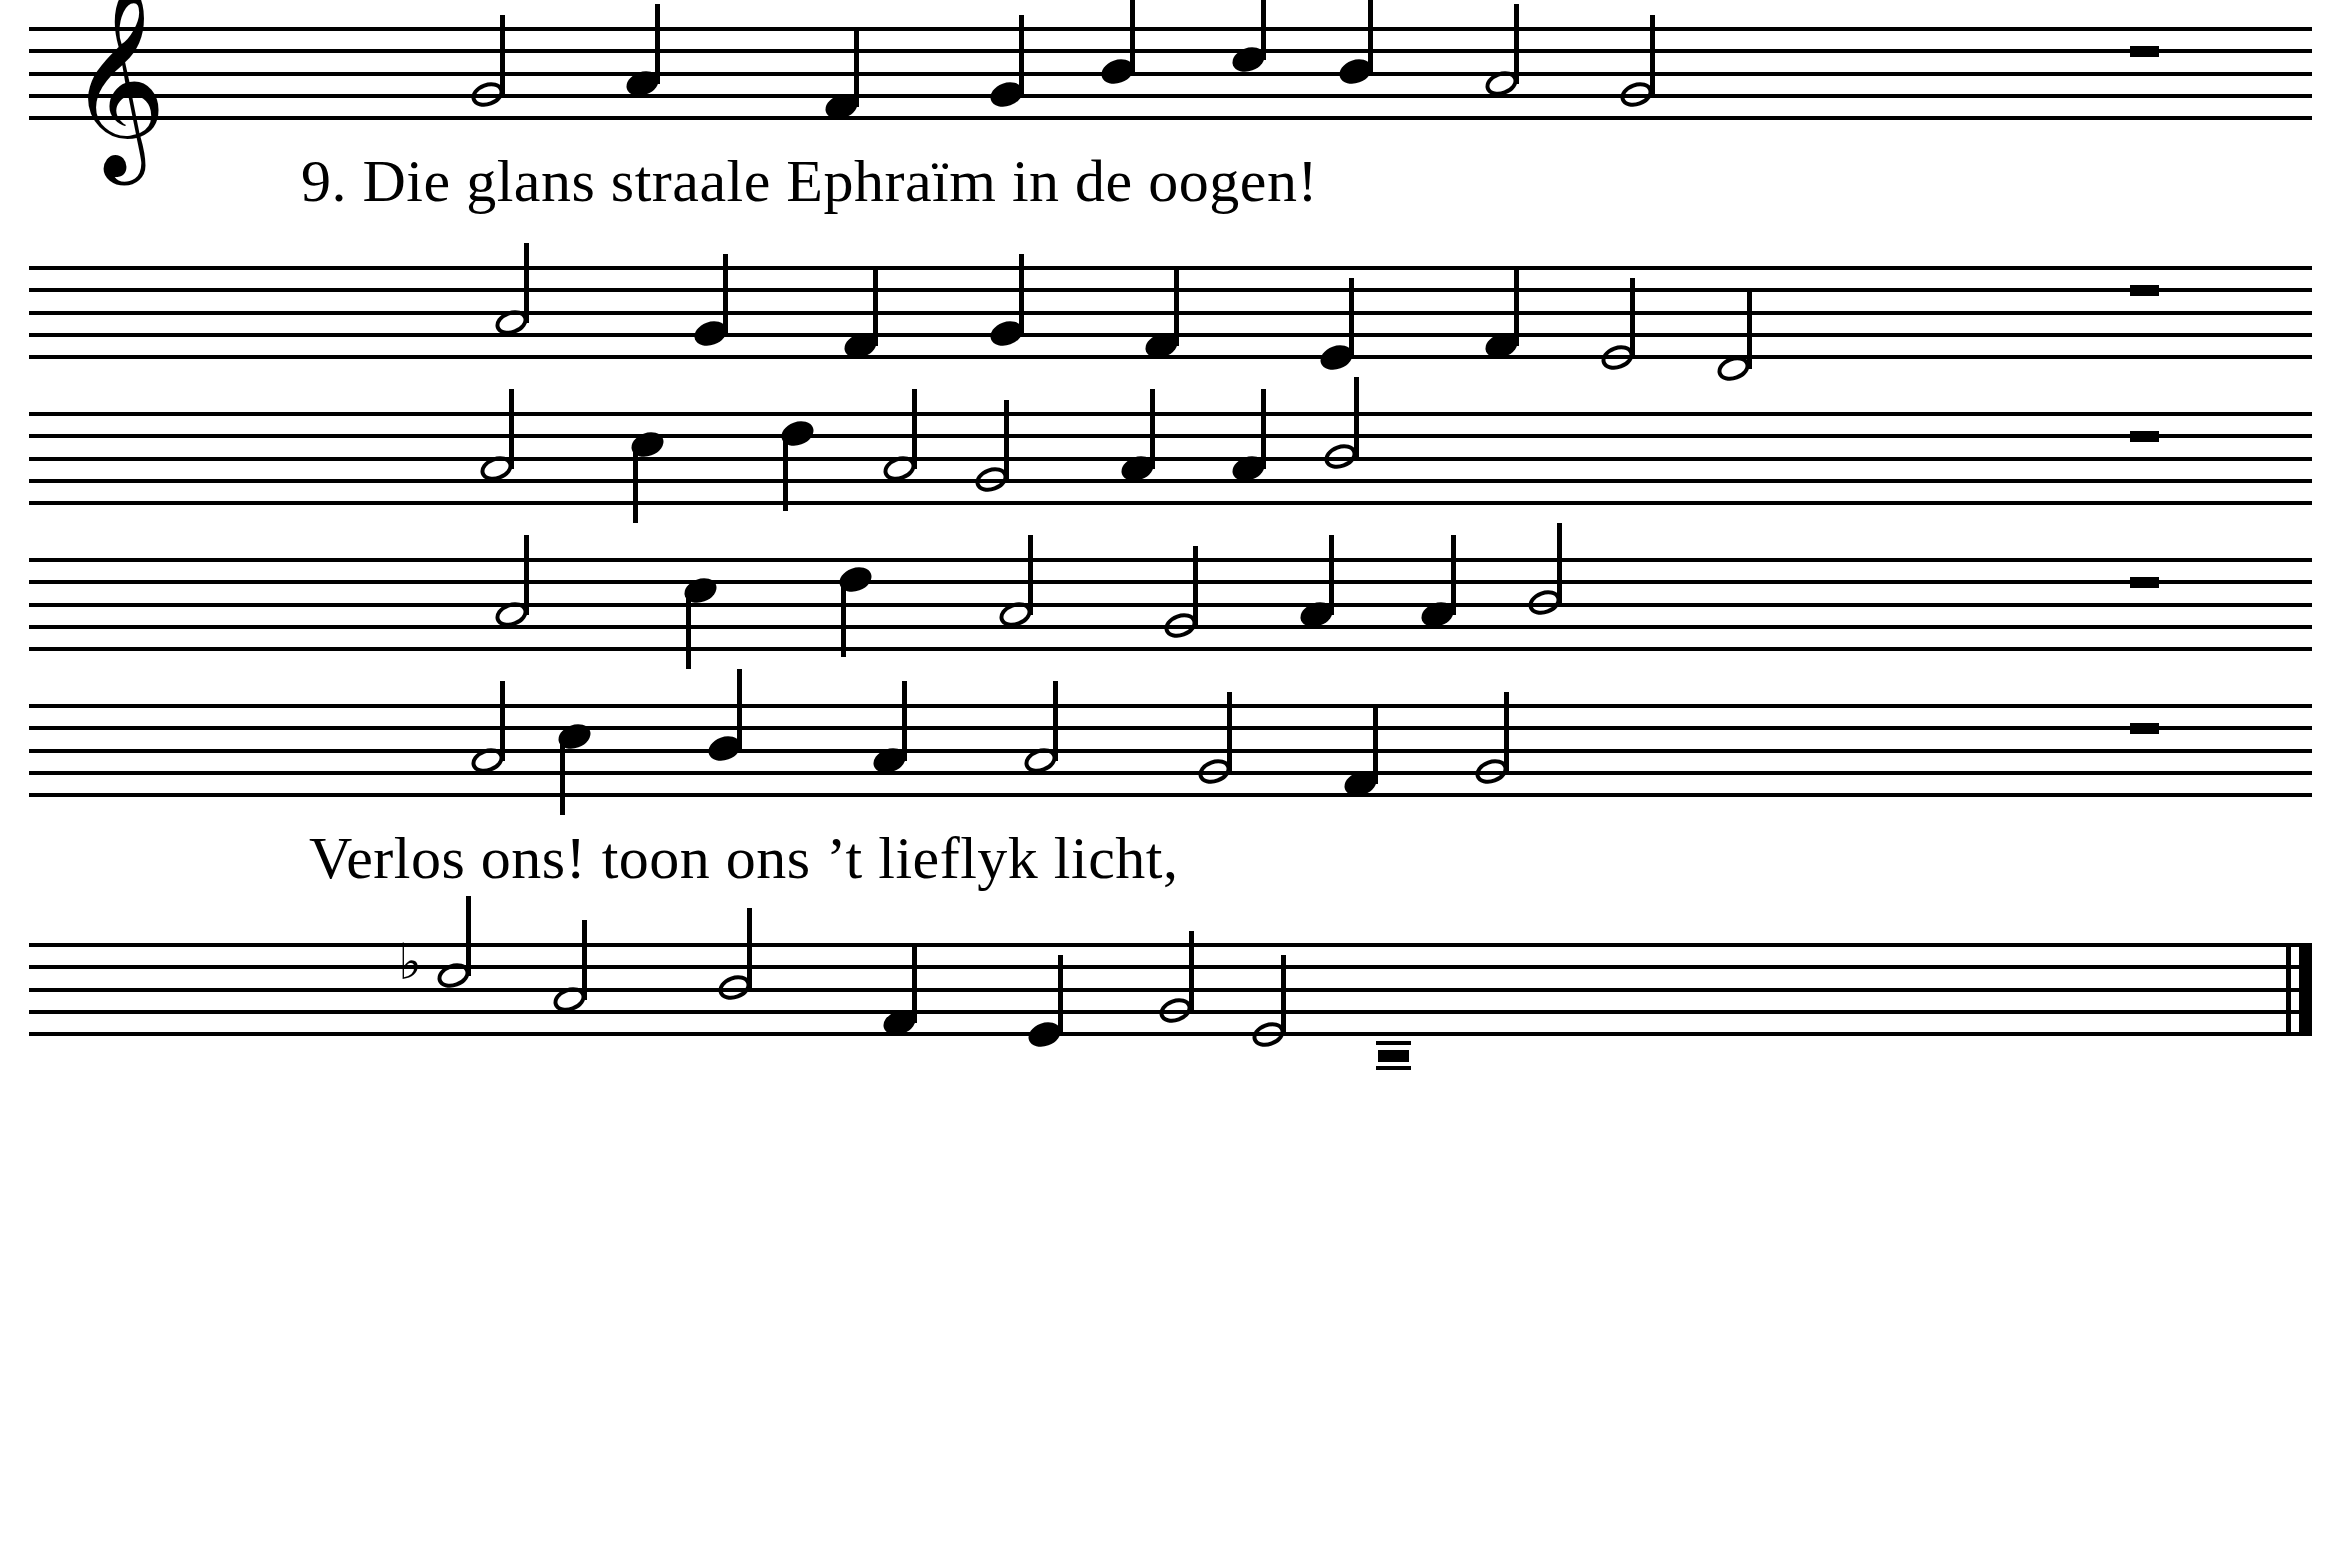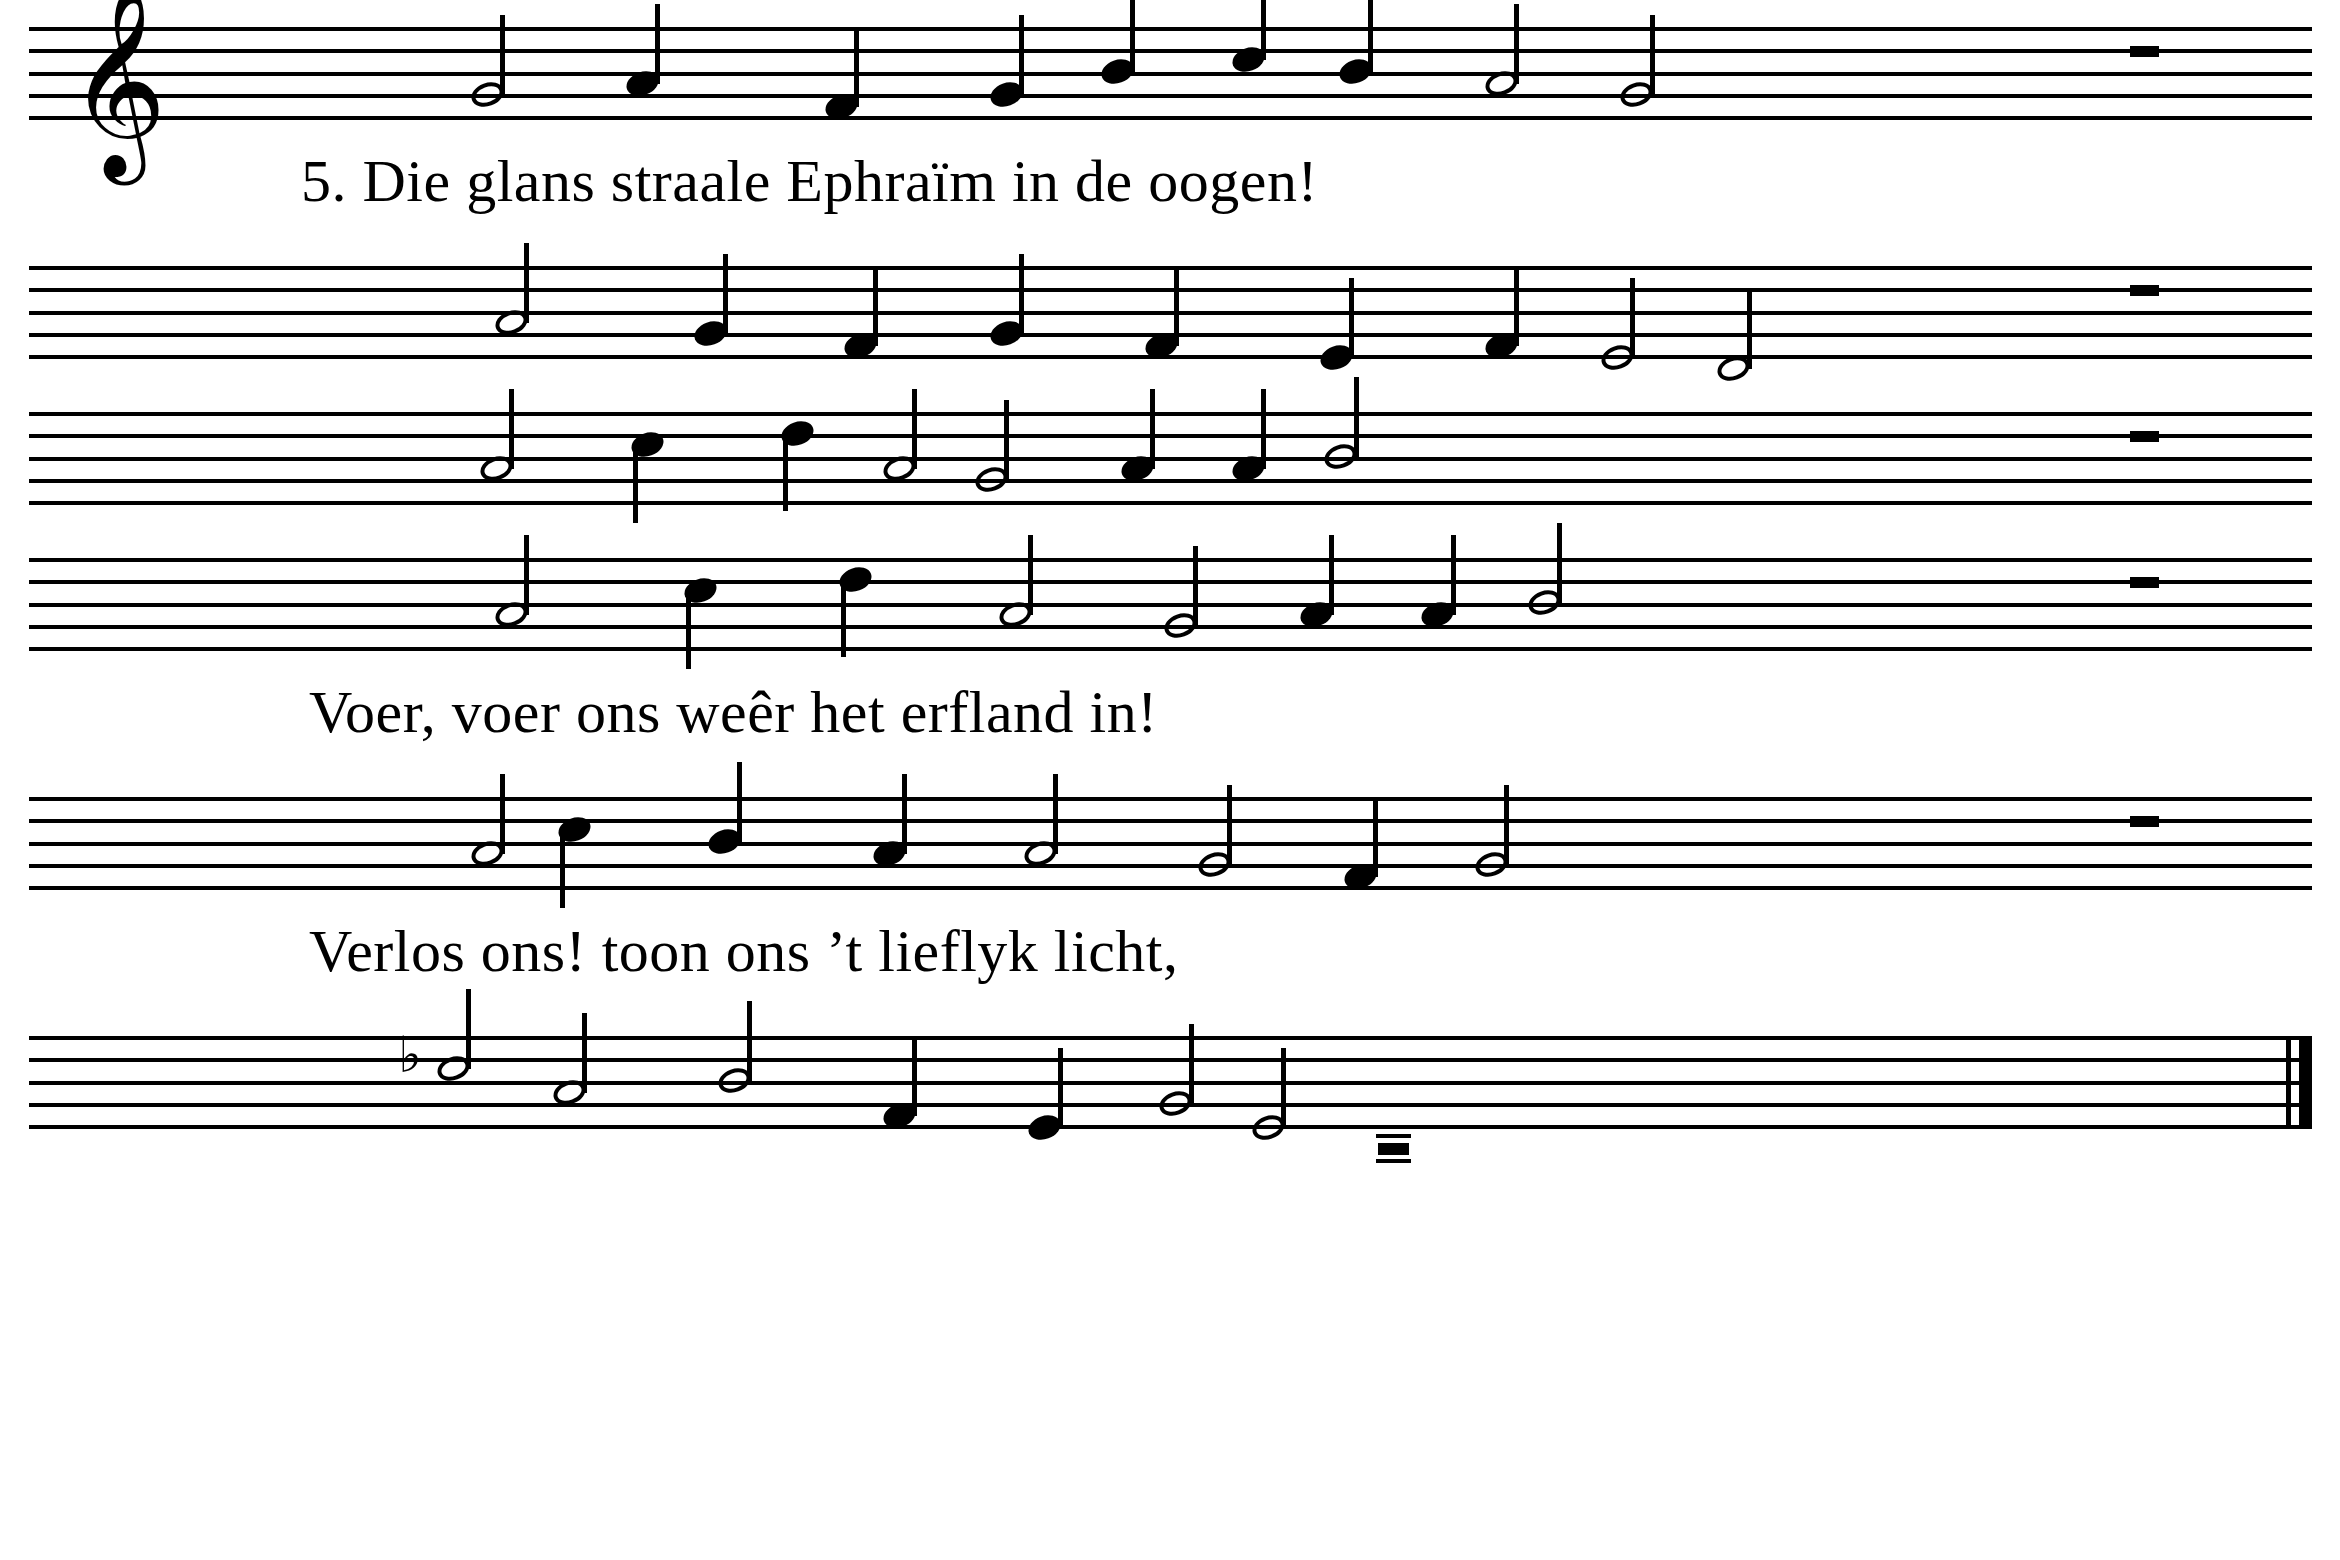--- a/index.html
+++ b/index.html
@@ -172,21 +172,21 @@
 
         <div class="note open" style="left:1456px; top:45px;"></div>
         <div class="stem" style="left:1485px; top:-23px; height:80px;"></div>
 
         <div class="note open" style="left:1591px; top:56px;"></div>
         <div class="stem" style="left:1621px; top:-11.6px; height:80px;"></div>
 
         <div class="rest" style="left:2101px; top:19.4px;"></div>
       </div>
     </div>
-    <div class="lyric indent-first">5. Die glans straale Ephraïm in de oogen!</div>
+    <div class="lyric indent-first">9. Die glans straale Ephraïm in de oogen!</div>
   </div>
 
   <div class="system">
     <div class="staff-wrap">
       <div class="staff">
         <div class="line l0"></div>
         <div class="line l1"></div>
         <div class="line l2"></div>
         <div class="line l3"></div>
         <div class="line l4"></div>
@@ -290,21 +290,20 @@
 
         <div class="note filled" style="left:1392px; top:45px;"></div>
         <div class="stem" style="left:1422px; top:-23px; height:80px;"></div>
 
         <div class="note open" style="left:1499px; top:33px;"></div>
         <div class="stem" style="left:1528px; top:-35px; height:80px;"></div>
 
         <div class="rest" style="left:2101px; top:19.4px;"></div>
       </div>
     </div>
-    <div class="lyric">Voer, voer ons weêr het erfland in!</div>
   </div>
 
   <div class="system">
     <div class="staff-wrap">
       <div class="staff">
         <div class="line l0"></div>
         <div class="line l1"></div>
         <div class="line l2"></div>
         <div class="line l3"></div>
         <div class="line l4"></div>

